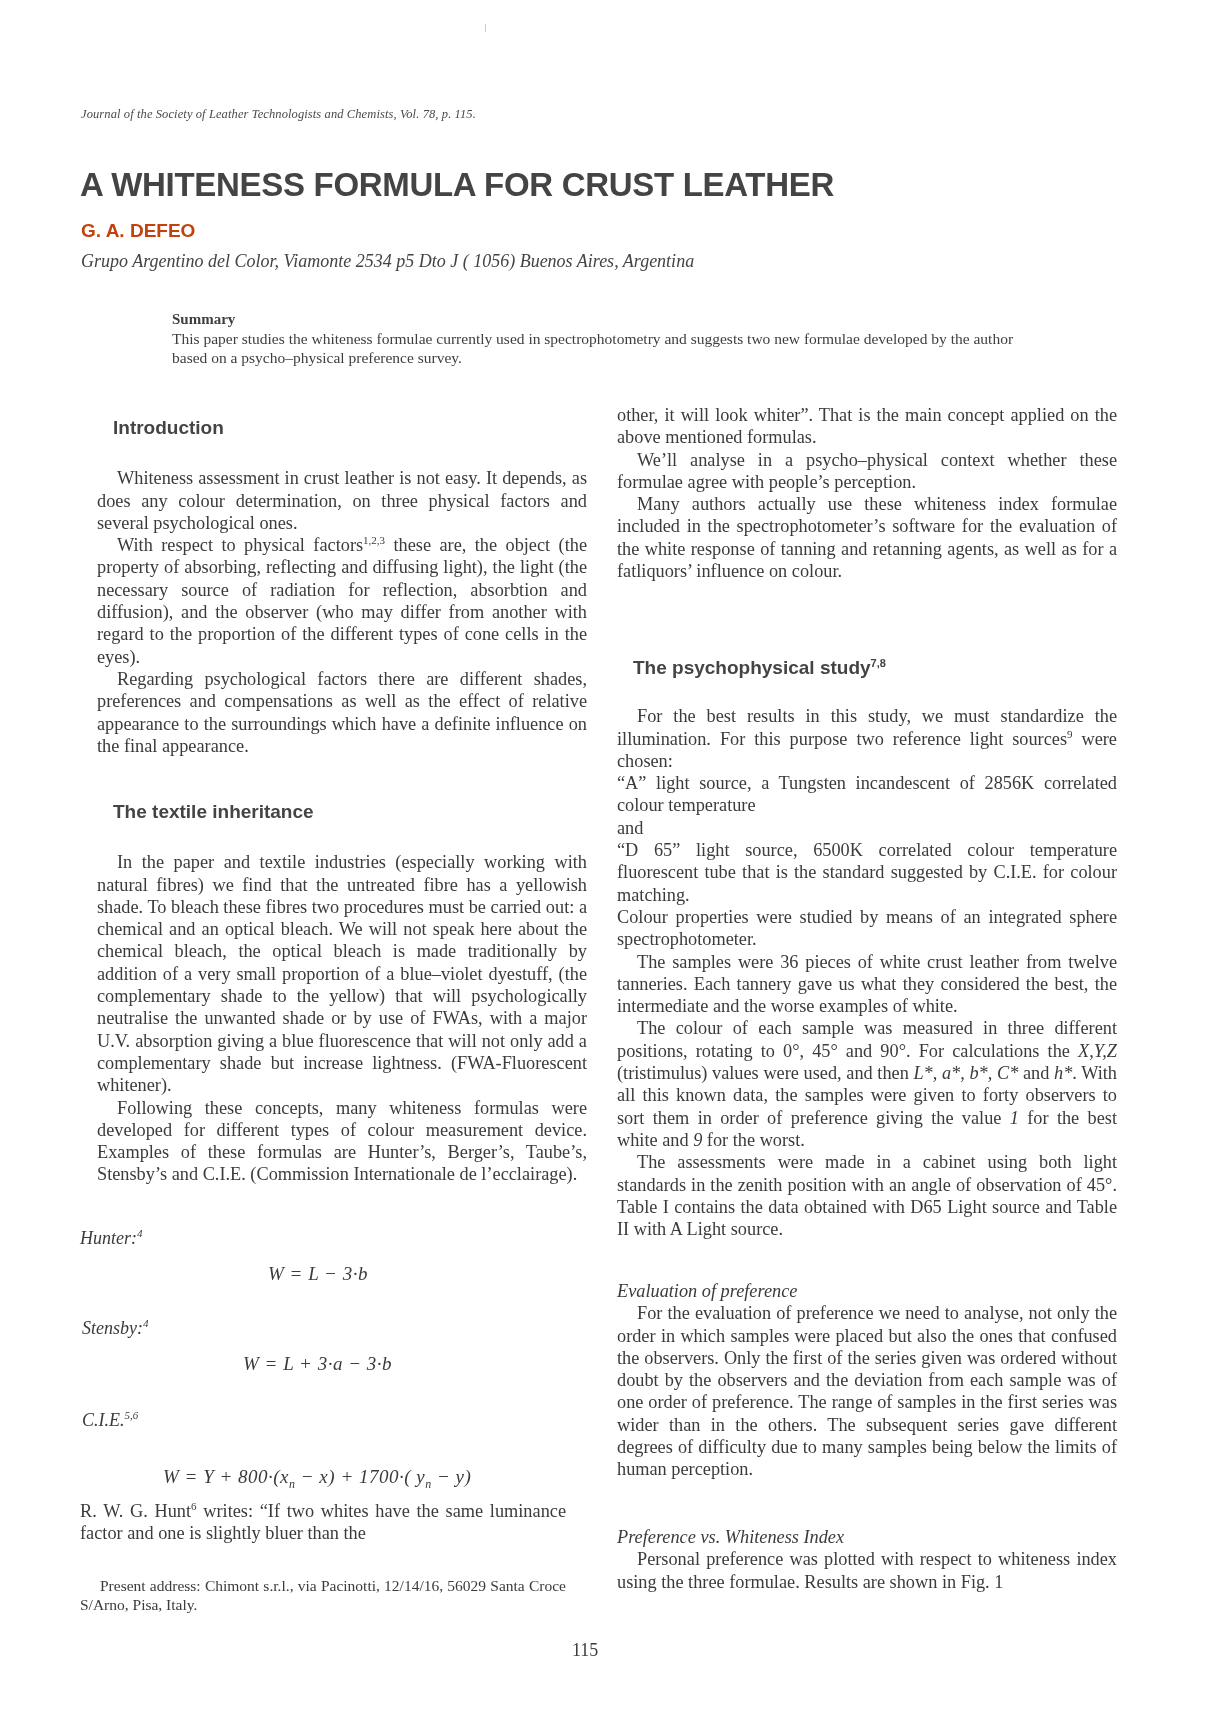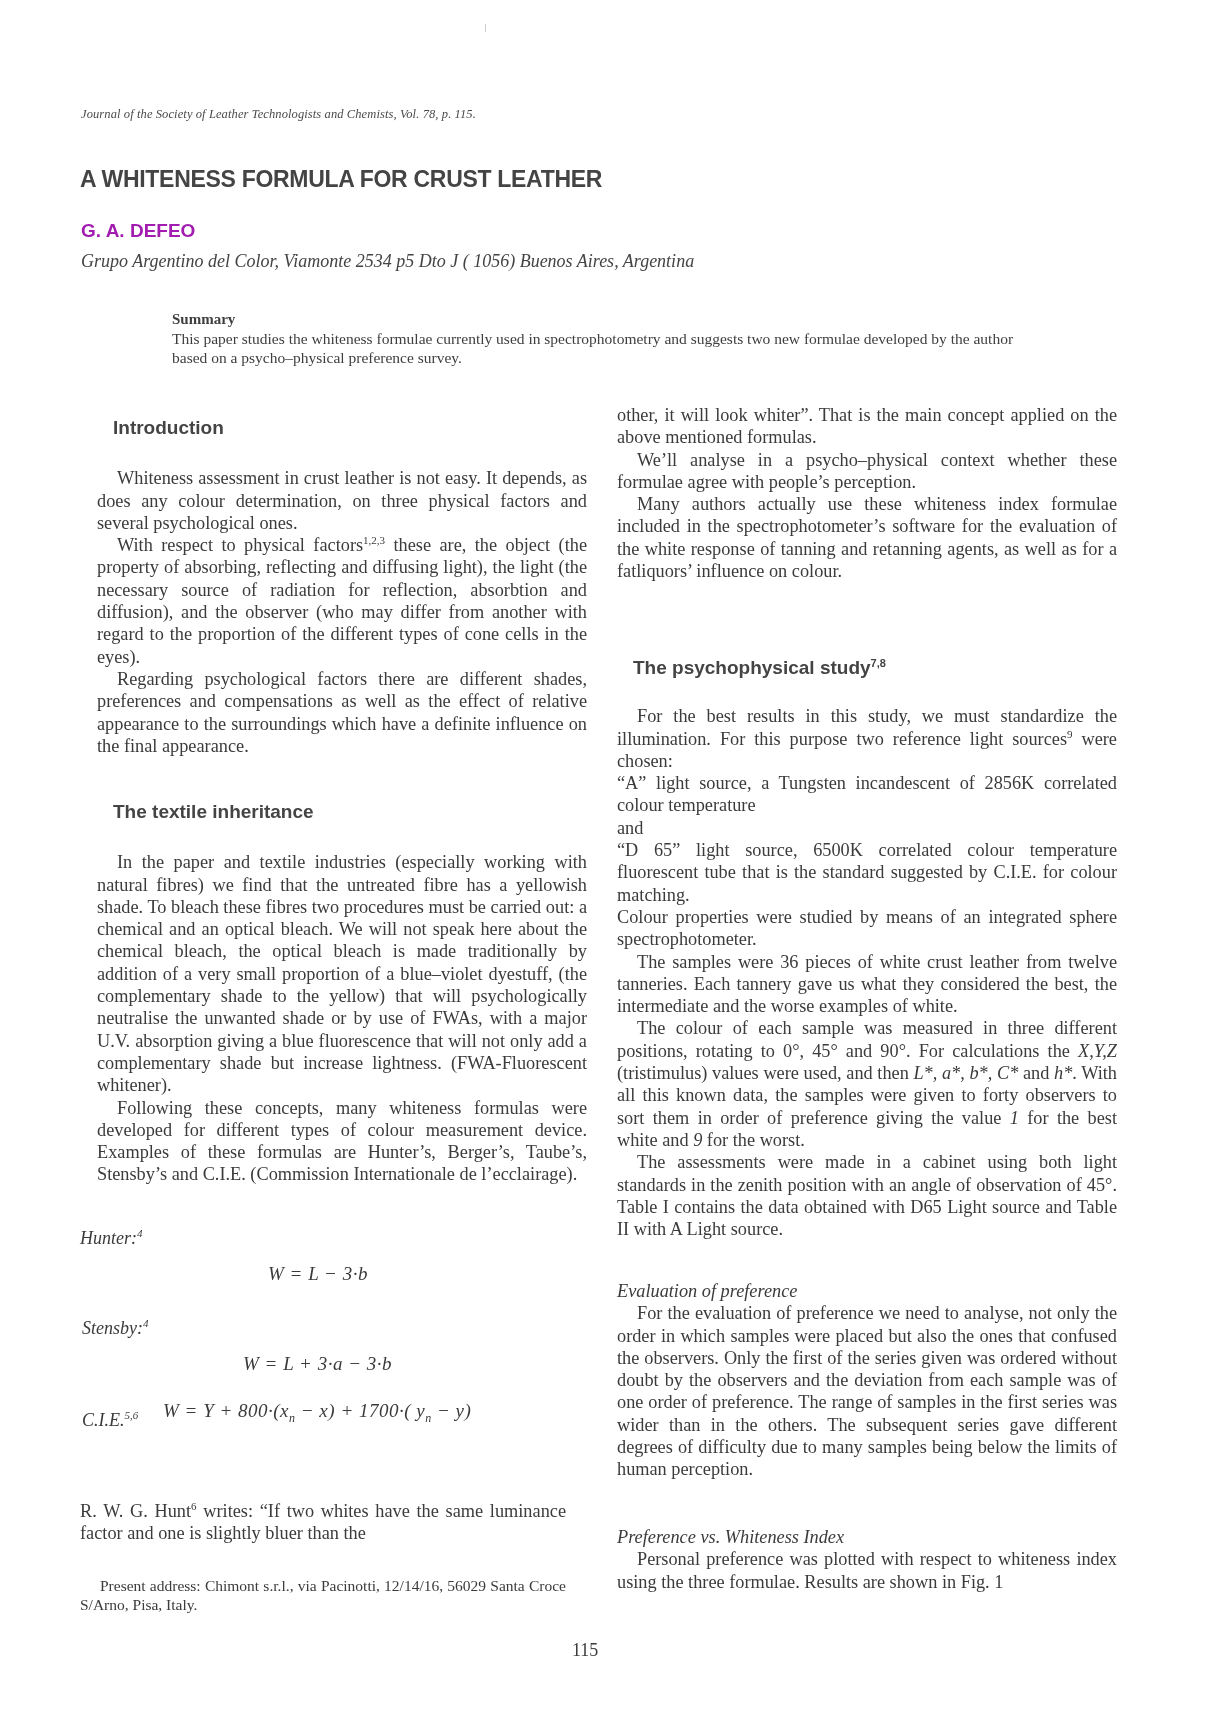--- a/index.html
+++ b/index.html
@@ -1,20 +1,20 @@
 <!DOCTYPE html>
 <html><head>
   <meta charset="utf-8">
   <style>
     html, body { margin: 0; padding: 0; background: #ffffff; }
     body { width: 1214px; height: 1719px; position: relative; overflow: hidden; color: #3b3b3b; font-family: "Liberation Serif", serif; }
     .abs { position: absolute; }
     .journal { left: 81px; top: 107px; font-style: italic; font-size: 12.5px; color: #4a4a4a; letter-spacing: 0.1px; }
-    .title { left: 80px; top: 166px; font-family: "Liberation Sans", sans-serif; font-weight: bold; font-size: 23px; color: #444; letter-spacing: -0.3px; }
-    .author { left: 81px; top: 220px; font-family: "Liberation Sans", sans-serif; font-weight: bold; font-size: 19px; color: #a21caf; }
+    .title { left: 80px; top: 166px; font-family: "Liberation Sans", sans-serif; font-weight: bold; font-size: 33px; color: #444; letter-spacing: -0.3px; }
+    .author { left: 81px; top: 220px; font-family: "Liberation Sans", sans-serif; font-weight: bold; font-size: 19px; color: #c2410c; }
     .affil { left: 81px; top: 251px; font-style: italic; font-size: 18px; color: #444; }
     .summary { left: 172px; top: 310px; width: 880px; font-size: 15.5px; line-height: 19px; color: #3e3e3e; }
     .summary-head { font-weight: bold; font-size: 15px; }
     .col { width: 490px; font-size: 18.3px; line-height: 22.3px; text-align: justify; }
     .col p { margin: 0; text-indent: 20px; }
     .col p.noindent { text-indent: 0; }
     .h2 { font-family: "Liberation Sans", sans-serif; font-weight: bold; font-size: 19px; color: #444; margin: 16px; }
     .h3i { font-style: italic; margin: 0; }
     .sup { font-size: 11px; vertical-align: super; line-height: 0; }
     .formula-label { font-style: italic; font-size: 18px; }
@@ -53,21 +53,21 @@
   <p>Following these concepts, many whiteness formulas were developed for different types of colour measurement device. Examples of these formulas are Hunter’s, Berger’s, Taube’s, Stensby’s and C.I.E. (Commission Internationale de l’ecclairage).</p>
 </div>
 
 <div class="abs formula-label" style="left:80px; top:1228px;"><span>Hunter:</span><span class="sup">4</span></div>
 <div class="abs formula" style="left:268px; top:1263px;">W = L − 3·b</div>
 
 <div class="abs formula-label" style="left:82px; top:1318px;"><span>Stensby:</span><span class="sup">4</span></div>
 <div class="abs formula" style="left:243px; top:1353px;">W = L + 3·a − 3·b</div>
 
 <div class="abs formula-label" style="left:82px; top:1410px;"><span>C.I.E.</span><span class="sup">5,6</span></div>
-<div class="abs formula" style="left:163px; top:1400px;"><span>W = Y + 800·(x</span><sub style="font-size:12px">n</sub><span> − x) + 1700·( y</span><sub style="font-size:12px">n</sub><span> − y)</span></div>
+<div class="abs formula" style="left:163px; top:1466px;"><span>W = Y + 800·(x</span><sub style="font-size:12px">n</sub><span> − x) + 1700·( y</span><sub style="font-size:12px">n</sub><span> − y)</span></div>
 
 <div class="abs col" style="left:80px; top:1500px; width:486px;">
   <p class="noindent"><span>R. W. G. Hunt</span><span class="sup">6</span><span> writes: “If two whites have the same luminance factor and one is slightly bluer than the</span></p>
 </div>
 
 <div class="abs col footnote" style="left:80px; top:1576px; width:486px;">
   <p>Present address: Chimont s.r.l., via Pacinotti, 12/14/16, 56029 Santa Croce S/Arno, Pisa, Italy.</p>
 </div>
 
 <div class="abs col" style="left:617px; top:404px; width:500px;">

